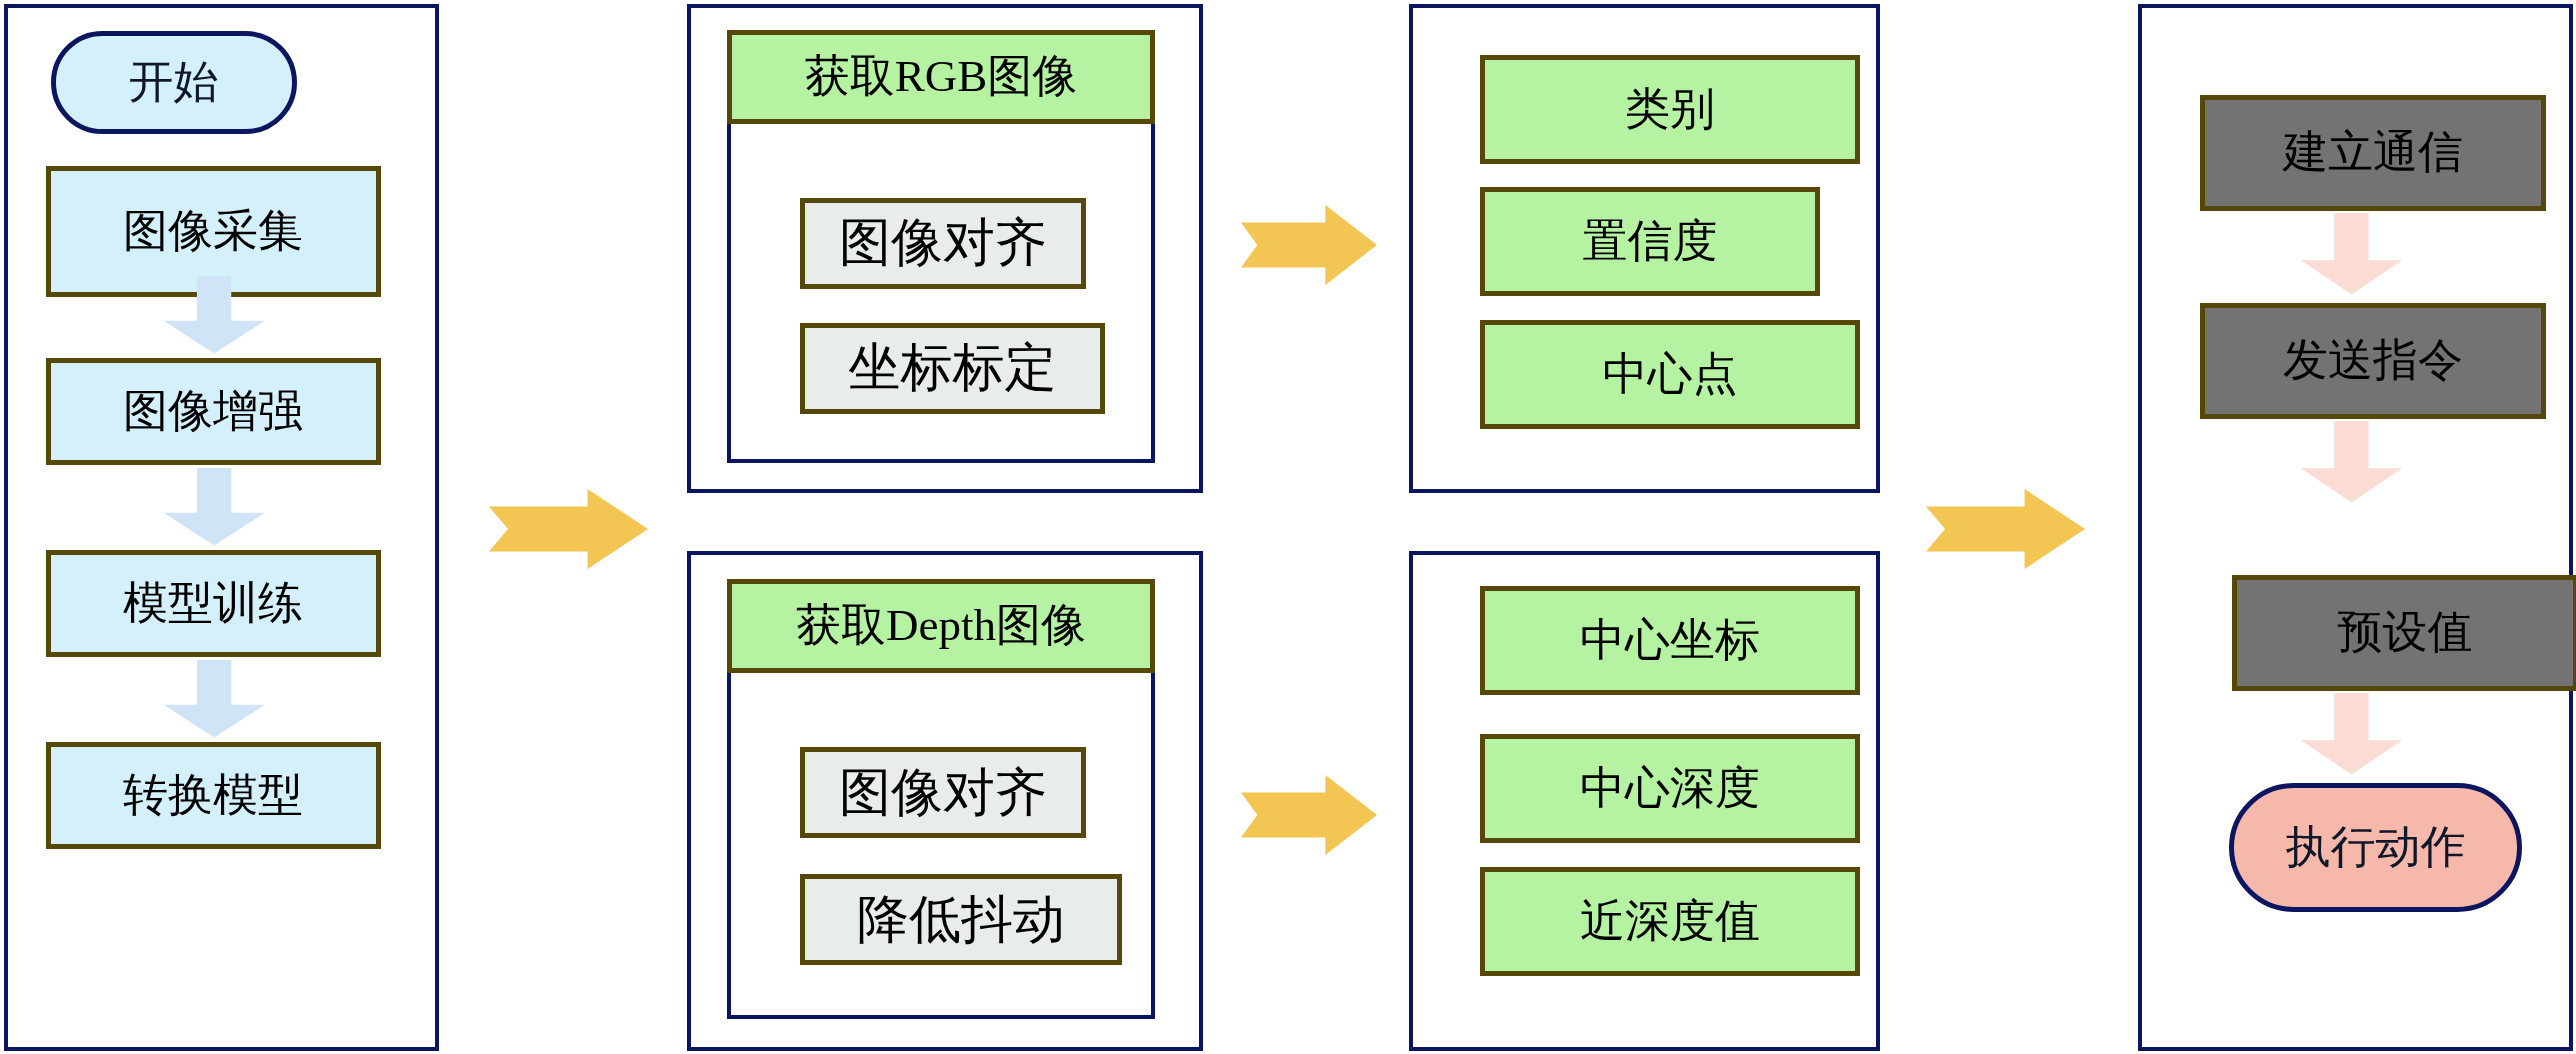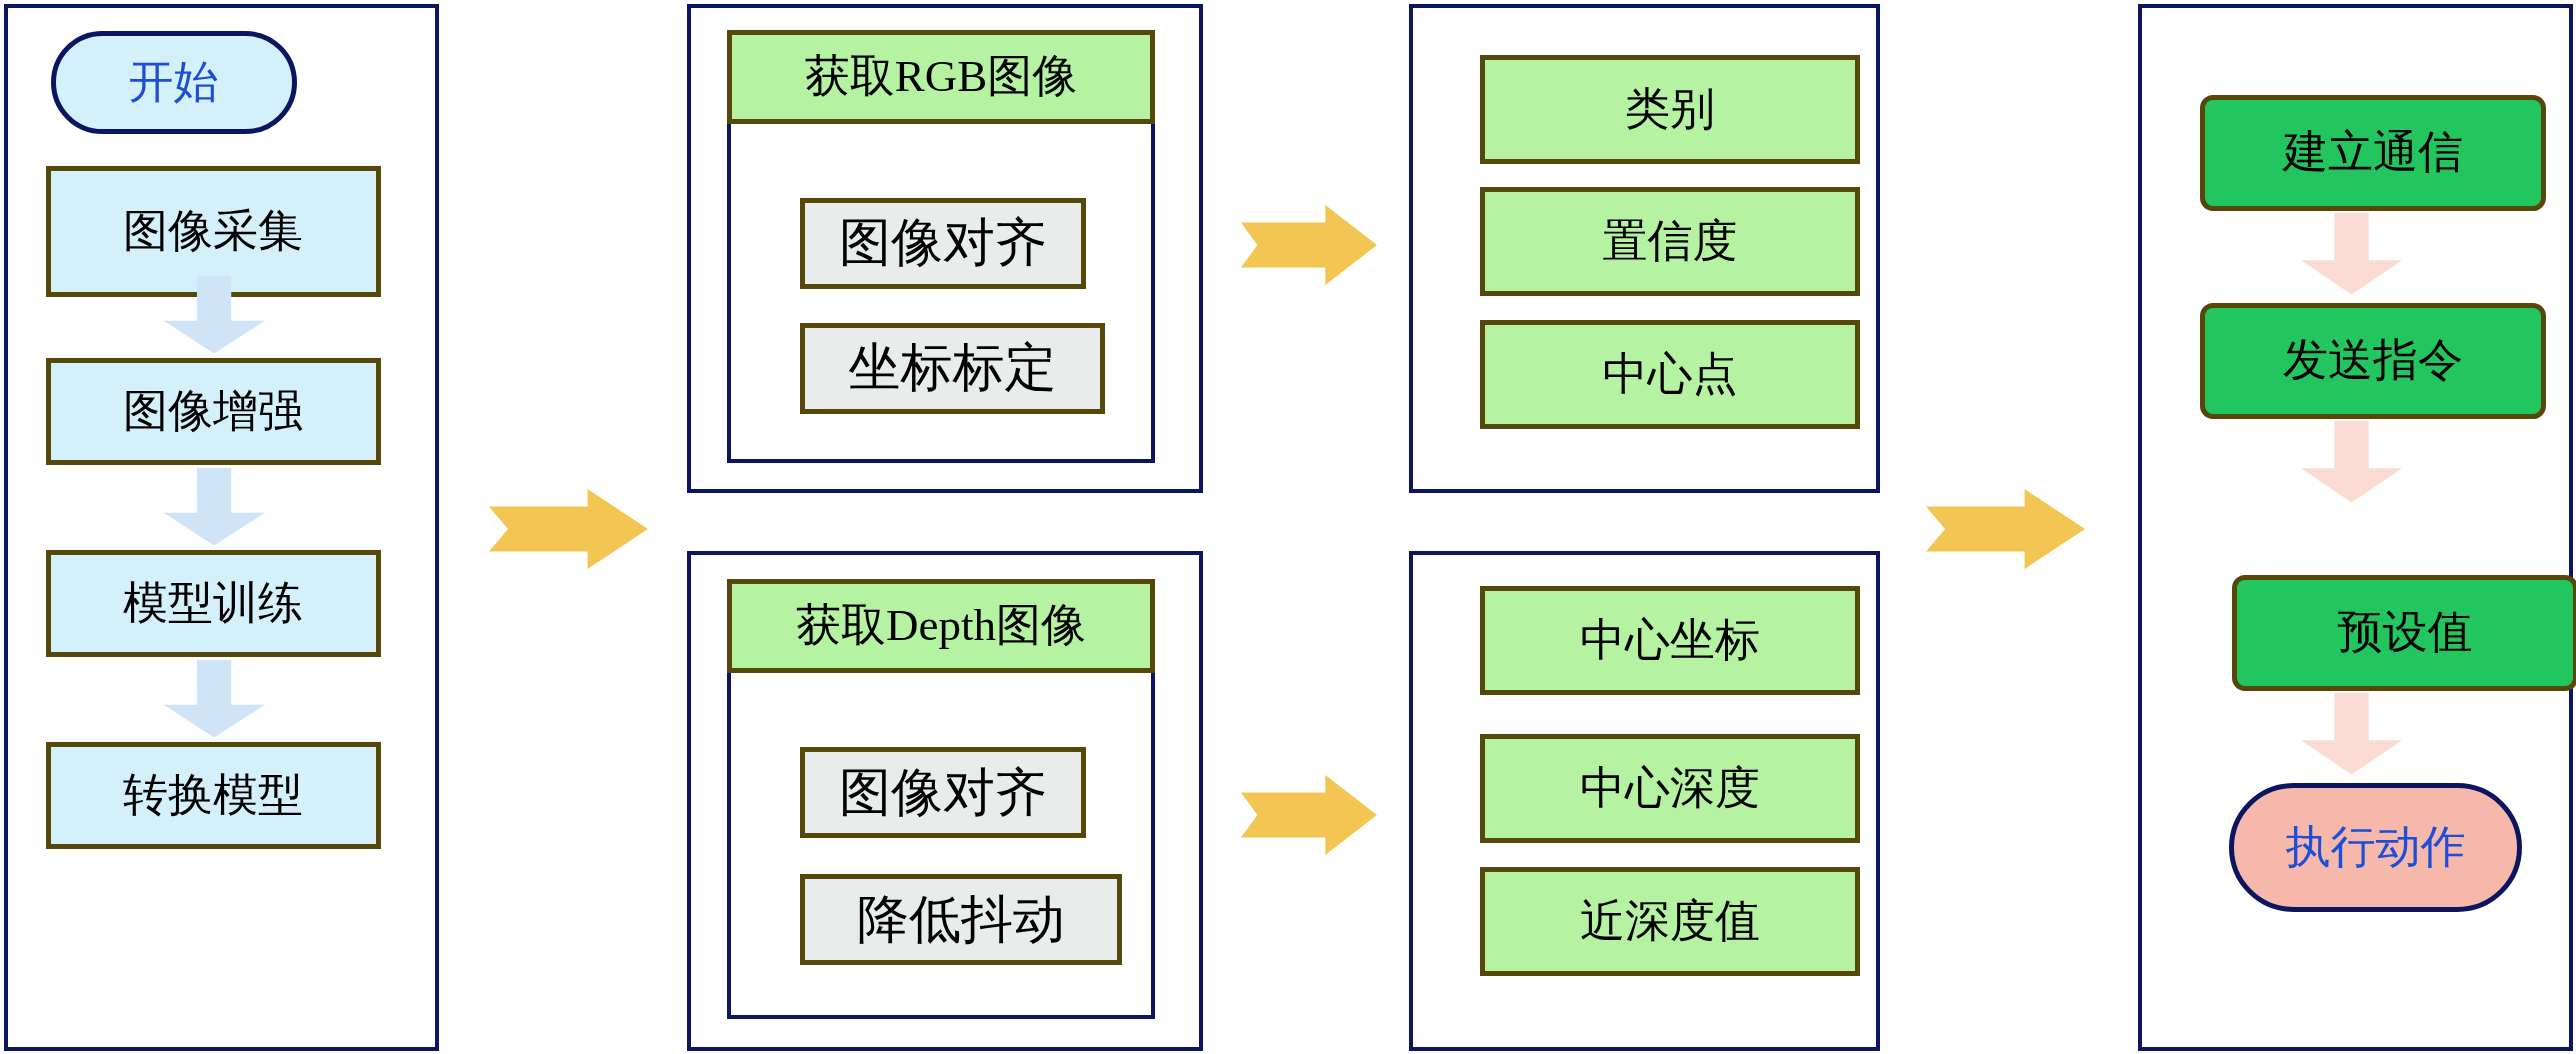--- a/index.html
+++ b/index.html
@@ -23,31 +23,31 @@
     box-sizing:border-box;
     border:5.4px solid #55480a;
     display:flex;align-items:center;justify-content:center;
     text-align:center;
     color:#000000;
     line-height:1;
     white-space:nowrap;
   }
   .box.blue  {background:#d4f0fa;}
   .box.green {background:#b5f2a1;}
-  .box.pink  {background:#22c55e;border-radius:13px;}
+  .box.pink  {background:#737373;}
   .box.gray  {background:#e8edec;}
 
   
   .term{
     position:absolute;
     box-sizing:border-box;
     border:5.4px solid #0b1560;
     border-radius:9057px;
     display:flex;align-items:center;justify-content:center;
-    text-align:center;color:#1d4ed8;white-space:nowrap;line-height:1;
+    text-align:center;color:#0f172a;white-space:nowrap;line-height:1;
   }
   .term.blue{background:#d4f0fa;}
   .term.pink{background:#f5b8ab;}
 
   
   .vArrow{
     position:absolute;
     clip-path:polygon(33% 0%, 67% 0%, 67% 58%, 100% 58%, 50% 100%, 0% 58%, 33% 58%);
   }
   .vArrow.blue{background:#cfe4f7;}
@@ -113,21 +113,21 @@
 
   <div class="box gray fs-md" style="left:109px;top:319px;width:322px;height:91px;">降低抖动</div>
 </div>
 
 <div class="hArrow" style="left:1241px;top:775px;width:136px;height:80px;"></div>
 
 <div class="panel" style="left:1409px;top:3.6px;width:471px;height:489px;">
 
   <div class="box green fs-lg" style="left:67px;top:47px;width:380px;height:109px;">类别</div>
 
-  <div class="box green fs-lg" style="left:67px;top:179px;width:380px;height:109px;">置信度</div>
+  <div class="box green fs-lg" style="left:67px;top:179px;width:340px;height:109px;">置信度</div>
 
   <div class="box green fs-lg" style="left:67px;top:312px;width:380px;height:109px;">中心点</div>
 </div>
 
 <div class="panel" style="left:1409px;top:551px;width:471px;height:500px;">
 
   <div class="box green fs-lg" style="left:67px;top:31px;width:380px;height:109px;">中心坐标</div>
 
   <div class="box green fs-lg" style="left:67px;top:179px;width:380px;height:109px;">中心深度</div>
 

